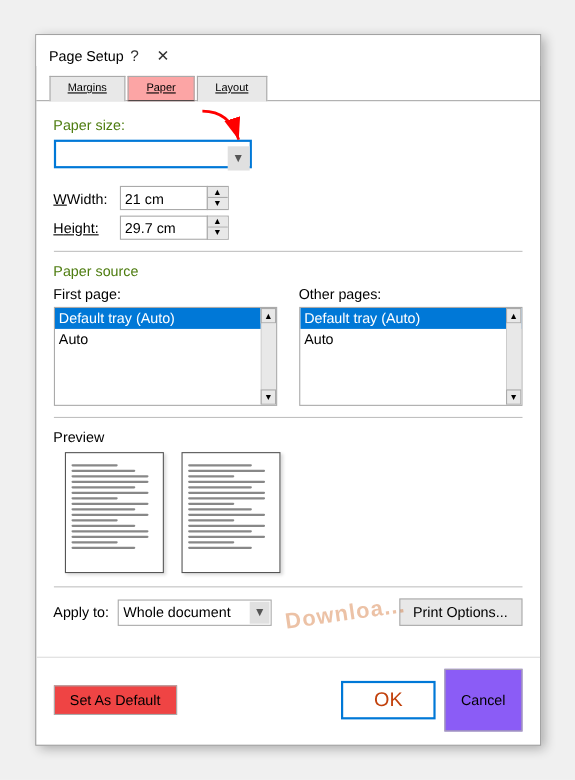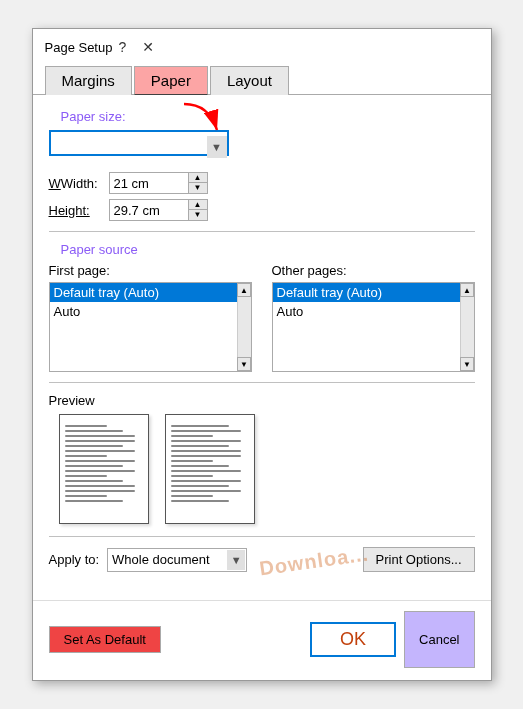--- a/index.html
+++ b/index.html
@@ -49,38 +49,38 @@
       border-bottom: 1px solid #aaa;
       padding: 8px 12px 0 12px;
       gap: 0;
     }
     .tab {
       padding: 5px 16px;
       border: 1px solid #aaa;
       border-bottom: none;
       cursor: pointer;
       background: #e8e8e8;
-      font-size: 15px;
+      font-size: 10px;
       margin-right: 2px;
       position: relative;
       top: 1px;
+      text-decoration: underline;
     }
     .tab.active {
       background: #fca5a5;
       border-bottom: 1px solid #404040;
       z-index: 1;
     }
     .content {
       padding: 14px 16px;
     }
     .section-label {
       font-size: 13px;
       margin-bottom: 6px;
-      color: #8b5cf6;
-      margin-left: 12px;
+      color: #4d7c0f;
     }
     .paper-size-row {
       display: flex;
       align-items: center;
       gap: 8px;
       margin-bottom: 8px;
       position: relative;
     }
     .paper-size-select {
       width: 180px;
@@ -323,21 +323,21 @@
       border: 2px solid #0078d7;
       background: #fff;
       color: #c2410c;
       font-size: 18px;
       cursor: pointer;
       margin-left: auto;
     }
     .cancel-btn {
       padding: 20px 14px;
       border: 1px solid #aaa;
-      background: #c4b5fd;
+      background: #8b5cf6;
       font-size: 13px;
       cursor: pointer;
     }
   </style>
 </head>
 <body>
 
 <div class="dialog">
 
   <div class="title-bar">

